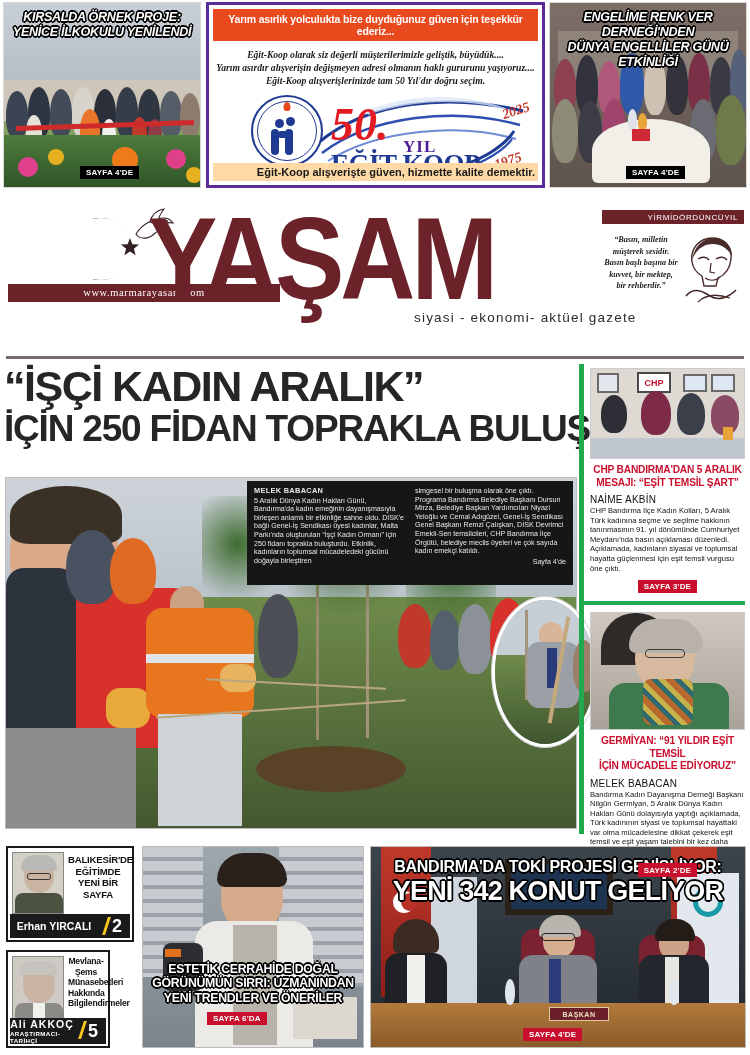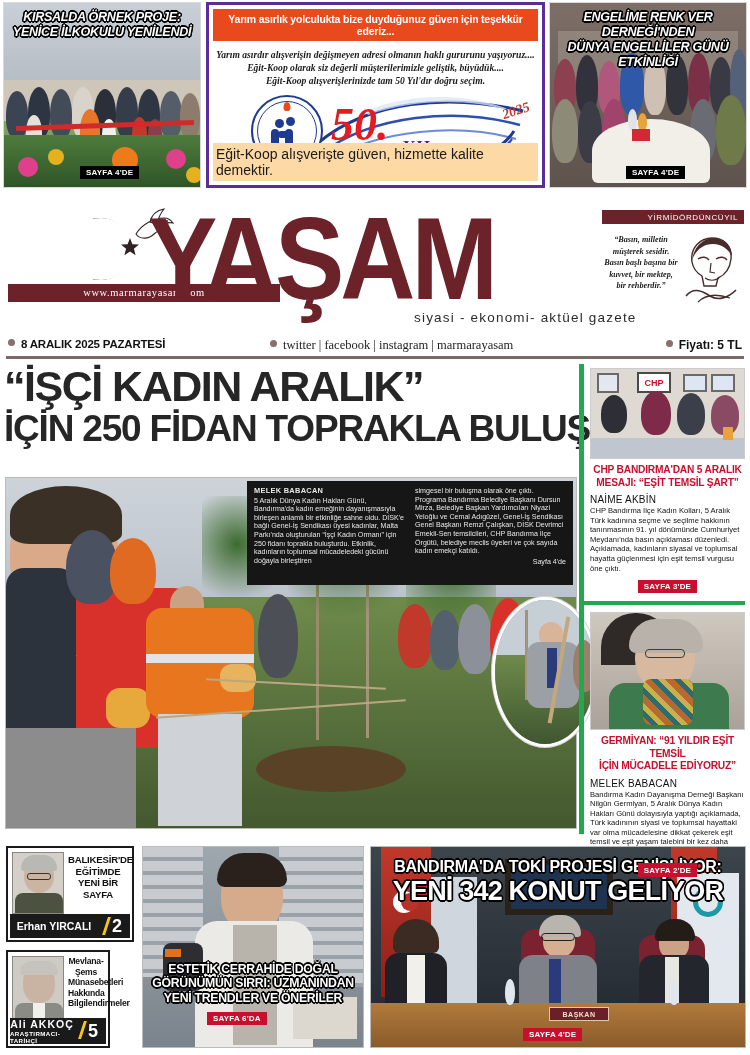--- a/index.html
+++ b/index.html
@@ -32,21 +32,21 @@
     position:absolute; background:#000; color:#fff; font-weight:bold; font-size:8px;
     padding:2.5px 6px 2px; letter-spacing:0.2px; z-index:5;
   }
   .sayfa-badge.red { background:#c8102e; }
 
   
   .ad-box { position:absolute; left:206px; top:2px; width:339px; height:186px; border:3px solid #5b2d9b; background:#fff; padding:4px; }
   .ad-ribbon { background:#e8491d; color:#fff; text-align:center; font-weight:bold; font-size:10.5px; padding:4px 2px; letter-spacing:-0.2px; }
   .ad-lines { text-align:center; font-family:"Liberation Serif", serif; font-style:italic; font-weight:bold; font-size:9.6px; line-height:13px; color:#1a1a1a; margin-top:7px; }
   .ad-logo-wrap { position:relative; height:88px; margin-top:2px; }
-  .ad-foot { background:#fcd9a5; text-align:left; font-weight:normal; font-size:14px; padding:3px; color:#1a1a1a; position:absolute; left:4px; right:4px; bottom:4px; }
+  .ad-foot { background:#fcd9a5; text-align:right; font-weight:bold; font-size:11px; padding:3px; color:#1a1a1a; position:absolute; left:4px; right:4px; bottom:4px; }
   .coop-seal { position:absolute; left:38px; top:6px; width:72px; height:72px; border:2px solid #1f3a93; border-radius:50%; background:#fff; }
   .coop-seal .inner { position:absolute; inset:4px; border:1px solid #1f3a93; border-radius:50%; }
   .coop-seal .flame { position:absolute; left:50%; top:5px; transform:translateX(-50%); width:7px; height:9px; background:#e8491d; border-radius:50% 50% 50% 50%/60% 60% 40% 40%; }
   .coop-seal .fig { position:absolute; background:#1f3a93; border-radius:50%; }
   .coop-year { position:absolute; left:50%; transform:translateX(-50%); bottom:-11px; font-size:7px; color:#1f3a93; font-weight:bold; font-family:"Liberation Serif",serif; }
   .fifty { position:absolute; left:118px; top:14px; font-family:"Liberation Serif", serif; font-weight:bold; font-size:46px; color:#e31b23; line-height:44px; font-style:italic; }
   .fifty .dot { color:#e31b23; }
   .yil { position:absolute; left:190px; top:48px; font-family:"Liberation Serif",serif; font-weight:bold; font-size:17px; color:#4c1d95; letter-spacing:1px; }
   .egitkoop { position:absolute; left:118px; top:60px; font-family:"Liberation Serif",serif; font-weight:bold; font-size:27px; color:#1f3a93; letter-spacing:-0.5px; }
   .yr2025 { position:absolute; right:8px; top:14px; font-family:"Liberation Serif",serif; font-style:italic; font-weight:bold; font-size:14px; color:#c0392b; transform:rotate(-18deg); }
@@ -168,22 +168,22 @@
       <div class="tl-head">
         <div>KIRSALDA ÖRNEK PROJE:</div>
         <div>YENİCE İLKOKULU YENİLENDİ</div>
       </div>
       <div class="sayfa-badge" style="left:76px;bottom:8px;">SAYFA 4'DE</div>
     </div>
 
     <div class="ad-box">
       <div class="ad-ribbon">Yarım asırlık yolculukta bize duyduğunuz güven için teşekkür ederiz...</div>
       <div class="ad-lines">
+        <div>Eğit-Koop olarak siz değerli müşterilerimizle geliştik, büyüdük....</div>
         <div>Yarım asırdır alışverişin değişmeyen adresi olmanın haklı gururunu yaşıyoruz....</div>
-        <div>Eğit-Koop olarak siz değerli müşterilerimizle geliştik, büyüdük....</div>
         <div>Eğit-Koop alışverişlerinizde tam 50 Yıl'dır doğru seçim.</div>
       </div>
       <div class="ad-logo-wrap">
         <svg class="swoosh" viewBox="0 0 225 86">
           <path d="M10,52 C60,10 140,2 215,20" stroke="#1f3a93" stroke-width="3" fill="none"></path>
           <path d="M14,62 C64,24 148,16 212,34" stroke="#2f4fb0" stroke-width="2.5" fill="none"></path>
           <path d="M20,70 C70,38 152,32 208,48" stroke="#6d8ad6" stroke-width="2" fill="none"></path>
           <path d="M140,78 C170,72 196,56 206,40" stroke="#1f3a93" stroke-width="3" fill="none"></path>
           <path d="M132,84 C166,78 194,62 204,48" stroke="#2f4fb0" stroke-width="2.2" fill="none"></path>
           <path d="M60,24 C110,6 170,8 208,22 C170,2 104,0 58,20 Z" fill="#dbe6f7" opacity="0.75"></path>
@@ -267,25 +267,20 @@
         <path d="M20,27 C24,24 29,25 31,28" stroke="#4a2b2b" stroke-width="1.4" fill="none"></path>
         <path d="M38,27 C42,24 47,25 49,28" stroke="#4a2b2b" stroke-width="1.4" fill="none"></path>
         <path d="M33,31 L32,40 L37,41" stroke="#4a2b2b" stroke-width="1.2" fill="none"></path>
         <path d="M27,46 C31,49 37,49 41,46" stroke="#4a2b2b" stroke-width="1.2" fill="none"></path>
         <path d="M8,64 C16,54 26,60 32,64 C40,69 50,66 58,58" stroke="#4a2b2b" stroke-width="1.6" fill="none"></path>
         <path d="M20,70 C28,62 40,62 52,66" stroke="#4a2b2b" stroke-width="1.3" fill="none"></path>
       </svg>
     </div>
   </div>
 
-  <div class="dateline">
-    <div class="dl-left"><span class="dot"></span><span>8 ARALIK 2025 PAZARTESİ</span></div>
-    <div class="dl-mid"><span class="dot"></span><span>twitter | facebook | instagram | marmarayasam</span></div>
-    <div class="dl-right"><span class="dot"></span><span>Fiyatı: 5 TL</span></div>
-  </div>
   <div class="rule"></div>
 
   <div class="headline-wrap">
     <div class="hl1">“İŞÇİ KADIN ARALIK”</div>
     <div class="hl2">İÇİN 250 FİDAN TOPRAKLA BULUŞTU</div>
   </div>
 
   <div class="mainphoto photo">
     <div class="sky" style="height:34%;background:linear-gradient(#cdd3d9,#bcc4cb);"></div>
     <div class="ground" style="height:66%;background:linear-gradient(#6f8b4b,#43582f);"></div>

